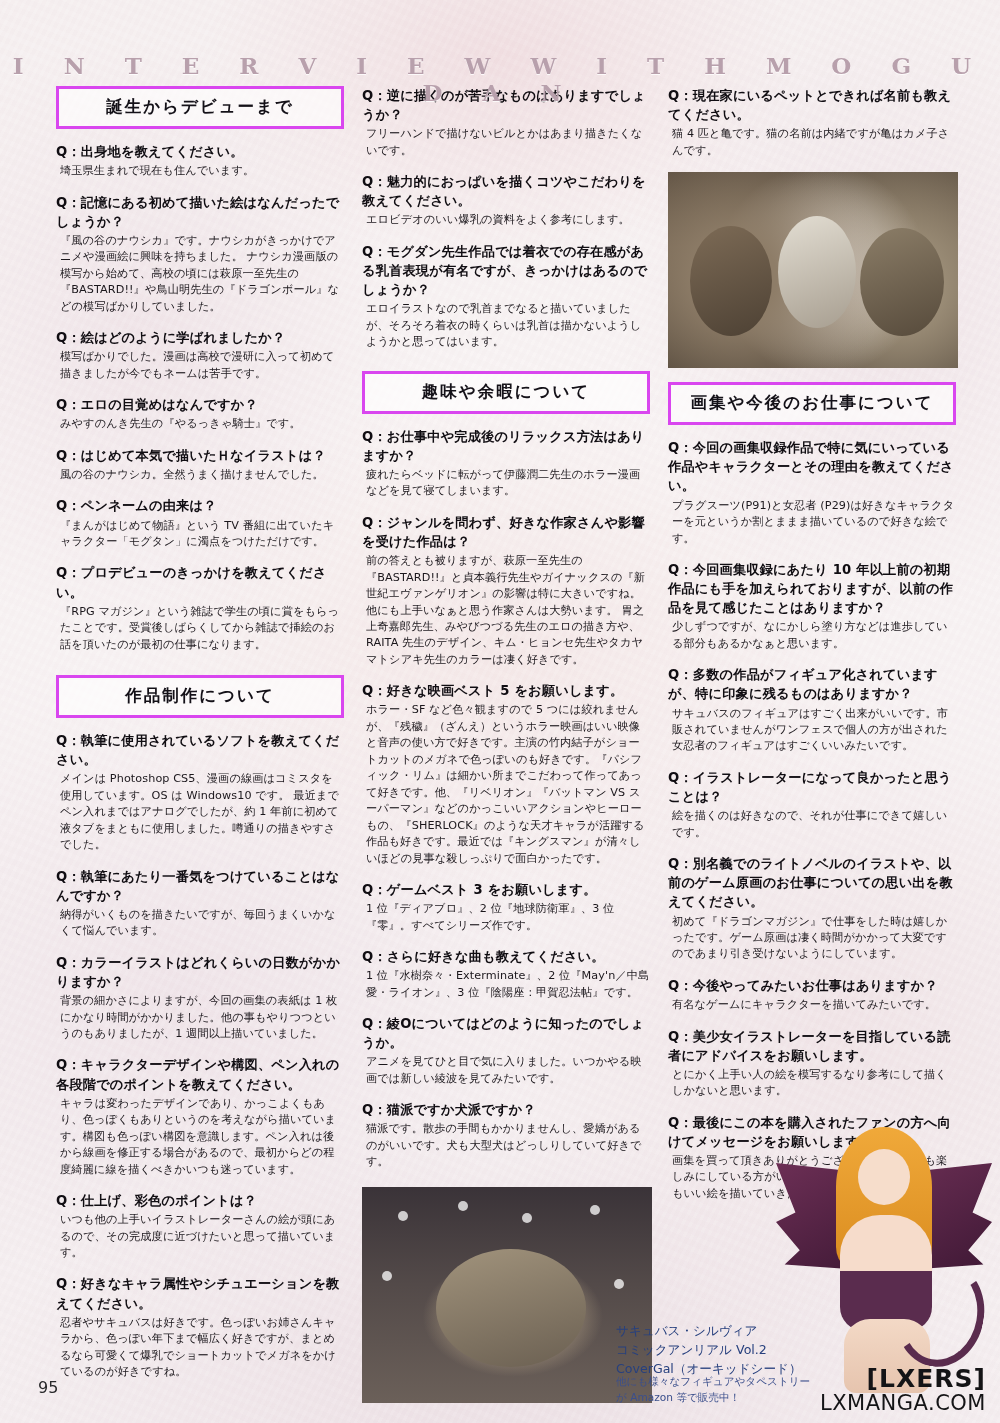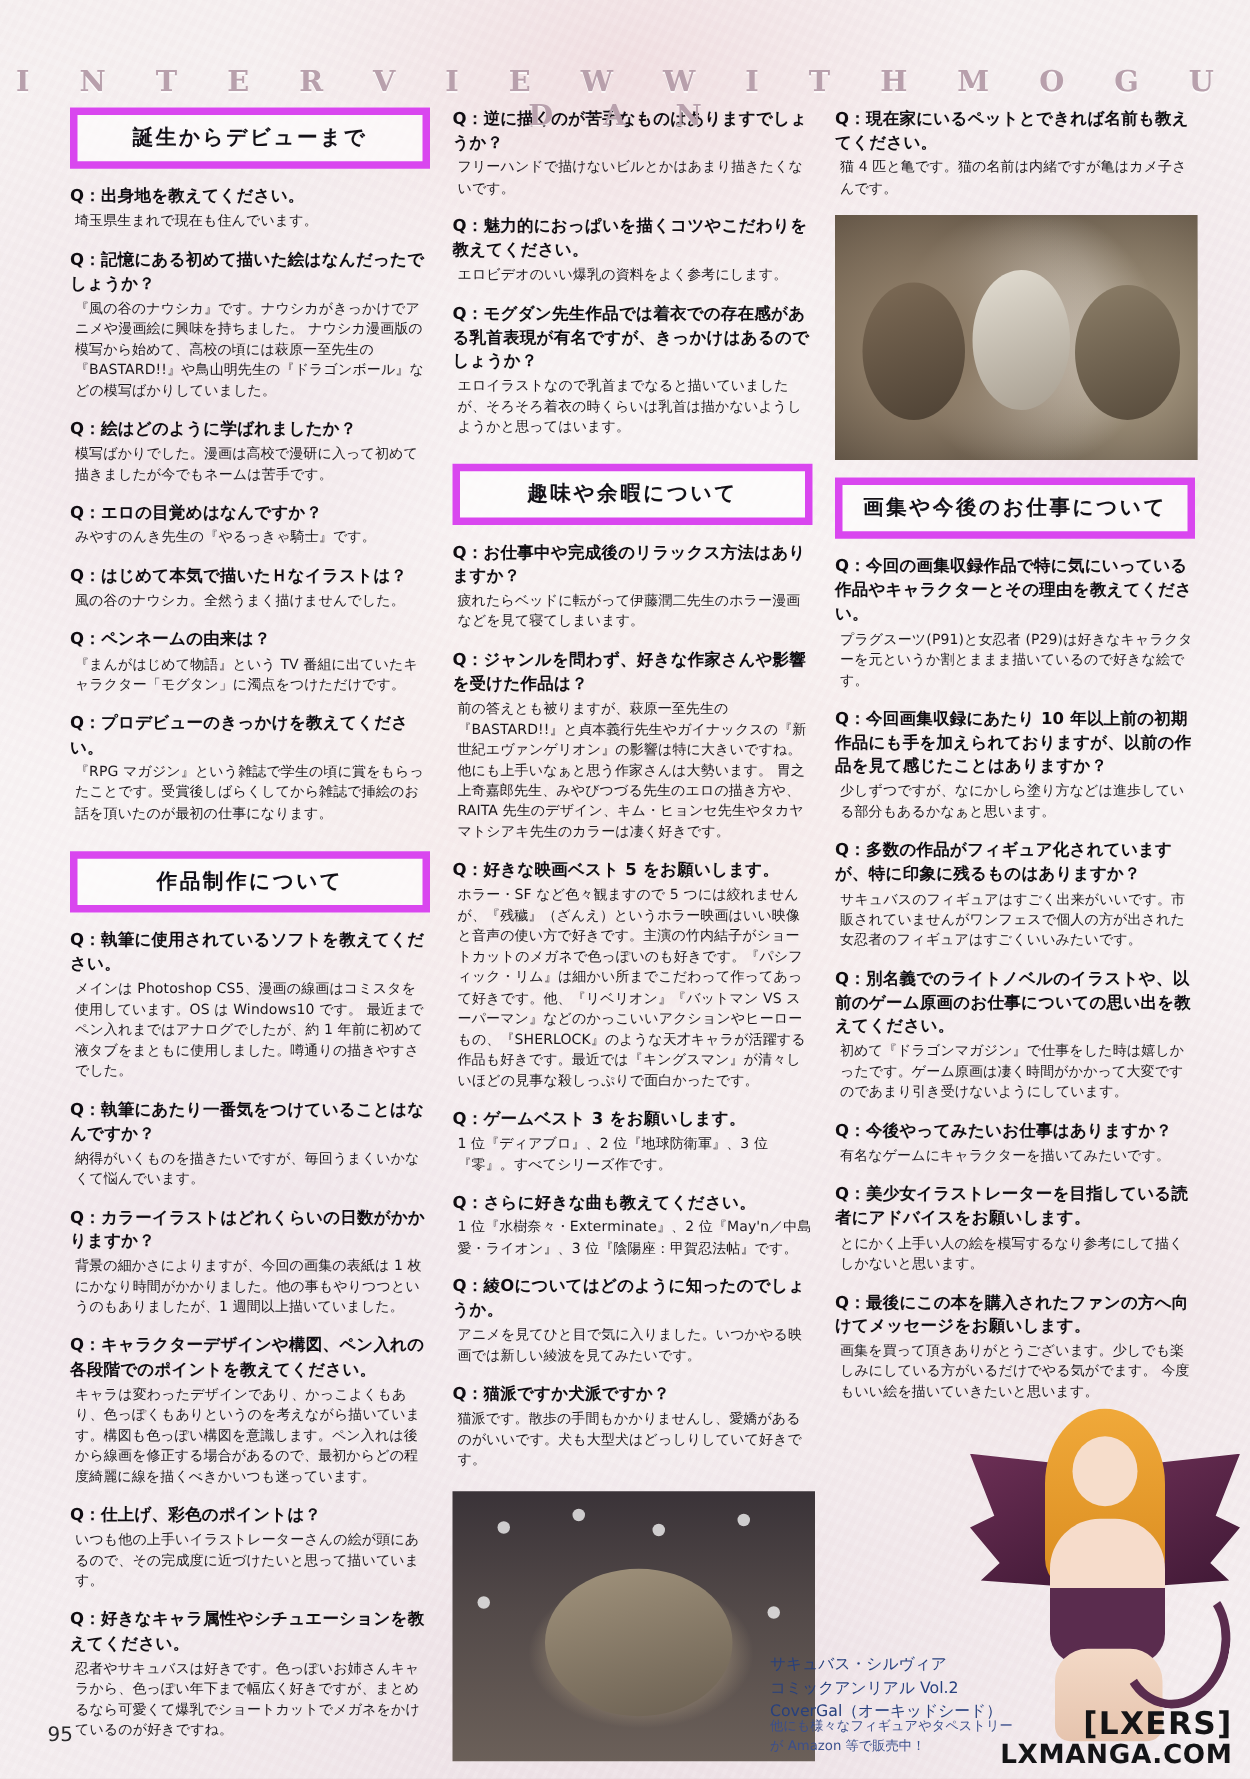--- a/index.html
+++ b/index.html
@@ -69,21 +69,21 @@
     z-index: 4;
     display: flex;
     gap: 18px;
     align-items: flex-start;
   }
   .col {
     width: 288px;
   }
 
   .section-title {
-    border: 6px solid #d946ef;
+    border: 3px solid #d946ef;
     background: rgba(255,255,255,0.62);
     text-align: center;
     font-weight: 700;
     font-size: 16.5px;
     color: #141118;
     padding: 7px 2px 8px;
     margin: 0 0 13px 0;
     letter-spacing: 2px;
   }
 
@@ -216,21 +216,21 @@
   .wm-top {
     color: #141416;
     font-size: 25px;
     font-weight: 700;
     letter-spacing: 1px;
     line-height: 1;
   }
   .wm-bottom {
     color: #141416;
     font-size: 21px;
-    font-weight: 700;
+    font-weight: 400;
     letter-spacing: .5px;
     line-height: 1.15;
   }
 
   
   .page-num {
     position: absolute;
     left: 38px;
     bottom: 26px;
     z-index: 9;
@@ -391,20 +391,24 @@
       <p class="q">Q：今回の画集収録作品で特に気にいっている作品やキャラクターとその理由を教えてください。</p>
       <p class="a">プラグスーツ(P91)と女忍者 (P29)は好きなキャラクターを元というか割とままま描いているので好きな絵です。</p>
     </div>
     <div class="qa">
       <p class="q">Q：今回画集収録にあたり 10 年以上前の初期作品にも手を加えられておりますが、以前の作品を見て感じたことはありますか？</p>
       <p class="a">少しずつですが、なにかしら塗り方などは進歩している部分もあるかなぁと思います。</p>
     </div>
     <div class="qa">
       <p class="q">Q：多数の作品がフィギュア化されていますが、特に印象に残るものはありますか？</p>
       <p class="a">サキュバスのフィギュアはすごく出来がいいです。市販されていませんがワンフェスで個人の方が出された女忍者のフィギュアはすごくいいみたいです。</p>
+    </div>
+    <div class="qa">
+      <p class="q">Q：イラストレーターになって良かったと思うことは？</p>
+      <p class="a">絵を描くのは好きなので、それが仕事にできて嬉しいです。</p>
     </div>
     <div class="qa">
       <p class="q">Q：別名義でのライトノベルのイラストや、以前のゲーム原画のお仕事についての思い出を教えてください。</p>
       <p class="a">初めて『ドラゴンマガジン』で仕事をした時は嬉しかったです。ゲーム原画は凄く時間がかかって大変ですのであまり引き受けないようにしています。</p>
     </div>
     <div class="qa">
       <p class="q">Q：今後やってみたいお仕事はありますか？</p>
       <p class="a">有名なゲームにキャラクターを描いてみたいです。</p>
     </div>
     <div class="qa">

